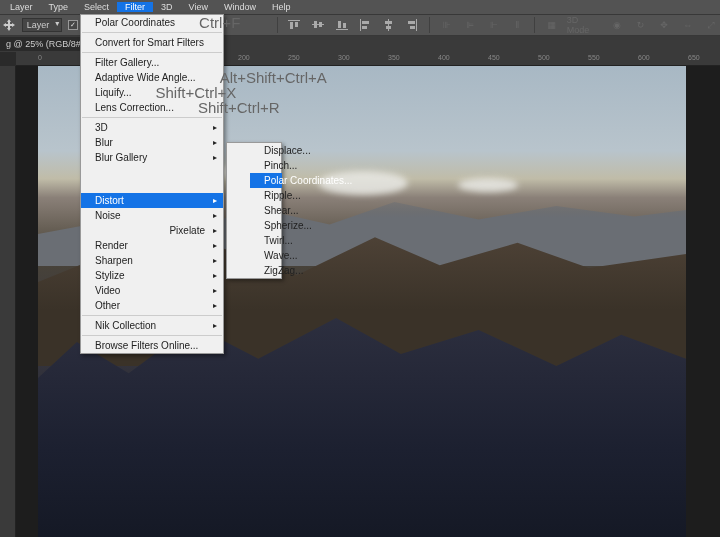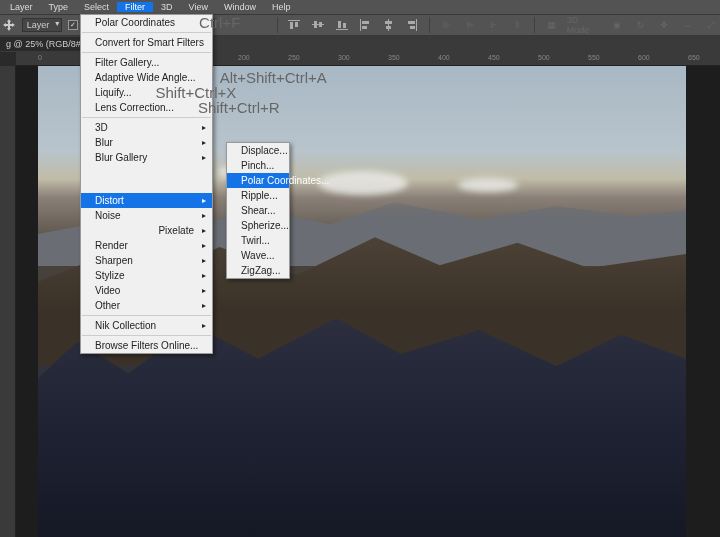--- a/index.html
+++ b/index.html
@@ -37,22 +37,22 @@
 .r2 { top: 160px; height: 140px; background: linear-gradient(to bottom, #504438 0%, #3a3228 60%); clip-path: polygon(0 40%, 8% 25%, 18% 38%, 28% 15%, 40% 35%, 52% 8%, 62% 28%, 74% 12%, 85% 30%, 100% 20%, 100% 100%, 0 100%); }
 .r3 { top: 240px; height: 240px; background: linear-gradient(to bottom, #2e3040 0%, #1c2030 60%, #141824 100%); clip-path: polygon(0 30%, 6% 15%, 14% 28%, 24% 8%, 34% 22%, 46% 5%, 56% 20%, 68% 10%, 80% 25%, 90% 12%, 100% 22%, 100% 100%, 0 100%); }
 
 .menu { position: absolute; background: #f0f0f0; border: 1px solid #999; box-shadow: 2px 2px 4px rgba(0,0,0,0.4); font-size: 10px; color: #222; }
 .menu-row { display: flex; align-items: center; justify-content: space-between; padding: 2px 18px 2px 14px; height: 15px; cursor: pointer; white-space: nowrap; }
 .menu-row.highlight { background: #1473e6; color: #fff; }
 .menu-row .shortcut { color: #666; font-size: 15px; margin-left: 24px; }
 .menu-row .arrow { position: absolute; right: 6px; font-size: 8px; }
 .menu-sep { height: 1px; background: #ccc; margin: 2px 1px; }
 
-.filter-menu { top: 14px; left: 80px; width: 133px; }
-.distort-menu { top: 142px; left: 226px; width: 64px; }
+.filter-menu { top: 14px; left: 80px; width: 144px; }
+.distort-menu { top: 142px; left: 226px; width: 56px; padding-left: 23px; }
 </style>
 </head>
 <body>
 
 <div class="menubar">
   <span class="menubar-item">Layer</span>
   <span class="menubar-item">Type</span>
   <span class="menubar-item">Select</span>
   <span class="menubar-item active">Filter</span>
   <span class="menubar-item">3D</span>

